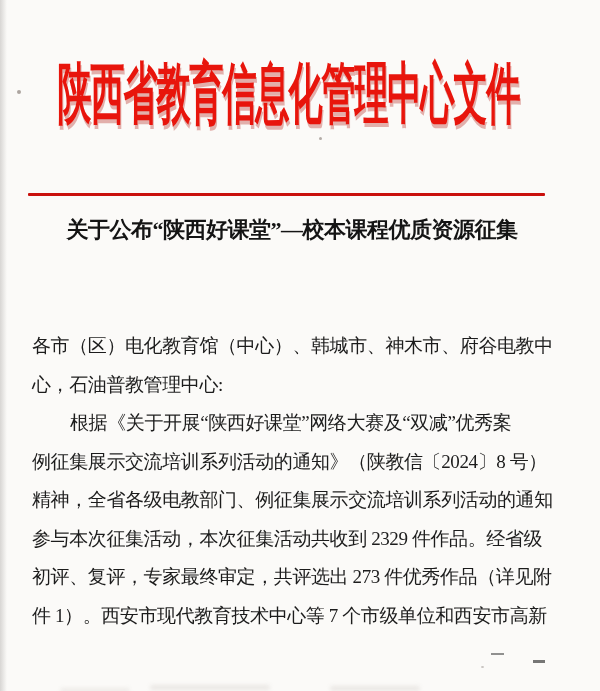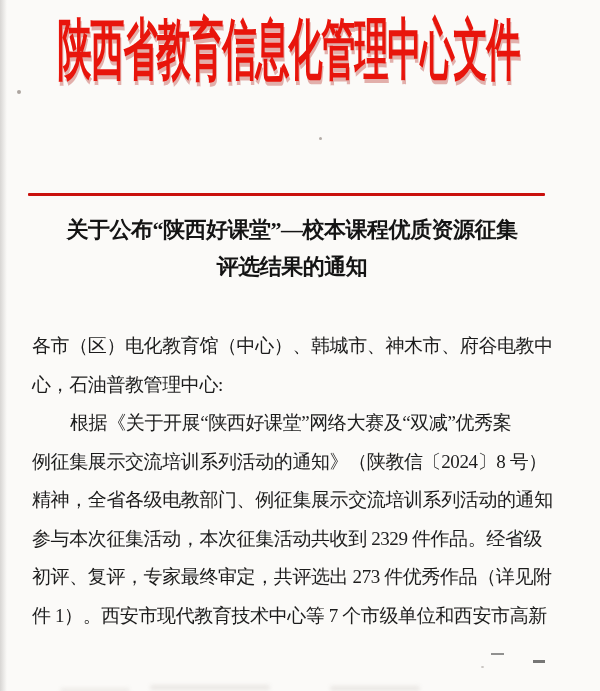--- a/index.html
+++ b/index.html
@@ -13,21 +13,21 @@
   }
   
   .edge-shade{
     position:absolute;left:0;top:0;bottom:0;width:7px;
     background:linear-gradient(to right, rgba(90,85,82,0.22), rgba(90,85,82,0));
     pointer-events:none;
   }
   
   .org-band{
     position:absolute;top:28px;left:0;right:23px;height:90px;
-    display:flex;align-items:flex-start;justify-content:center;font-family:Liberation Serif, serif;
+    display:flex;align-items:flex-end;justify-content:center;font-family:Liberation Serif, serif;
   }
   .org-title{
     font-weight:700;
     font-size:34px;
     letter-spacing:-1px;
     white-space:nowrap;
     color:#e8150c;
     transform:scaleY(1.95);
     transform-origin:50% 50%;
     text-shadow:1px 2px 0 rgba(175,18,8,0.32);
@@ -88,21 +88,20 @@
 
   <div class="org-band">
     <div class="org-title">陕西省教育信息化管理中心文件</div>
   </div>
 
 
   <div class="red-rule"></div>
 
   <div class="doc-title">
     <div>关于公布“陕西好课堂”—校本课程优质资源征集</div>
-    <div>评选结果的通知</div>
   </div>
 
   <div class="body-block">
     <div class="bline">各市（区）电化教育馆（中心）、韩城市、神木市、府谷电教中</div>
     <div class="bline">心，石油普教管理中心:</div>
     <div class="bline indent">根据《关于开展“陕西好课堂”网络大赛及“双减”优秀案</div>
     <div class="bline">例征集展示交流培训系列活动的通知》（陕教信〔2024〕8 号）</div>
     <div class="bline">精神，全省各级电教部门、例征集展示交流培训系列活动的通知</div>
     <div class="bline">参与本次征集活动，本次征集活动共收到 2329 件作品。经省级</div>
     <div class="bline">初评、复评，专家最终审定，共评选出 273 件优秀作品（详见附</div>

